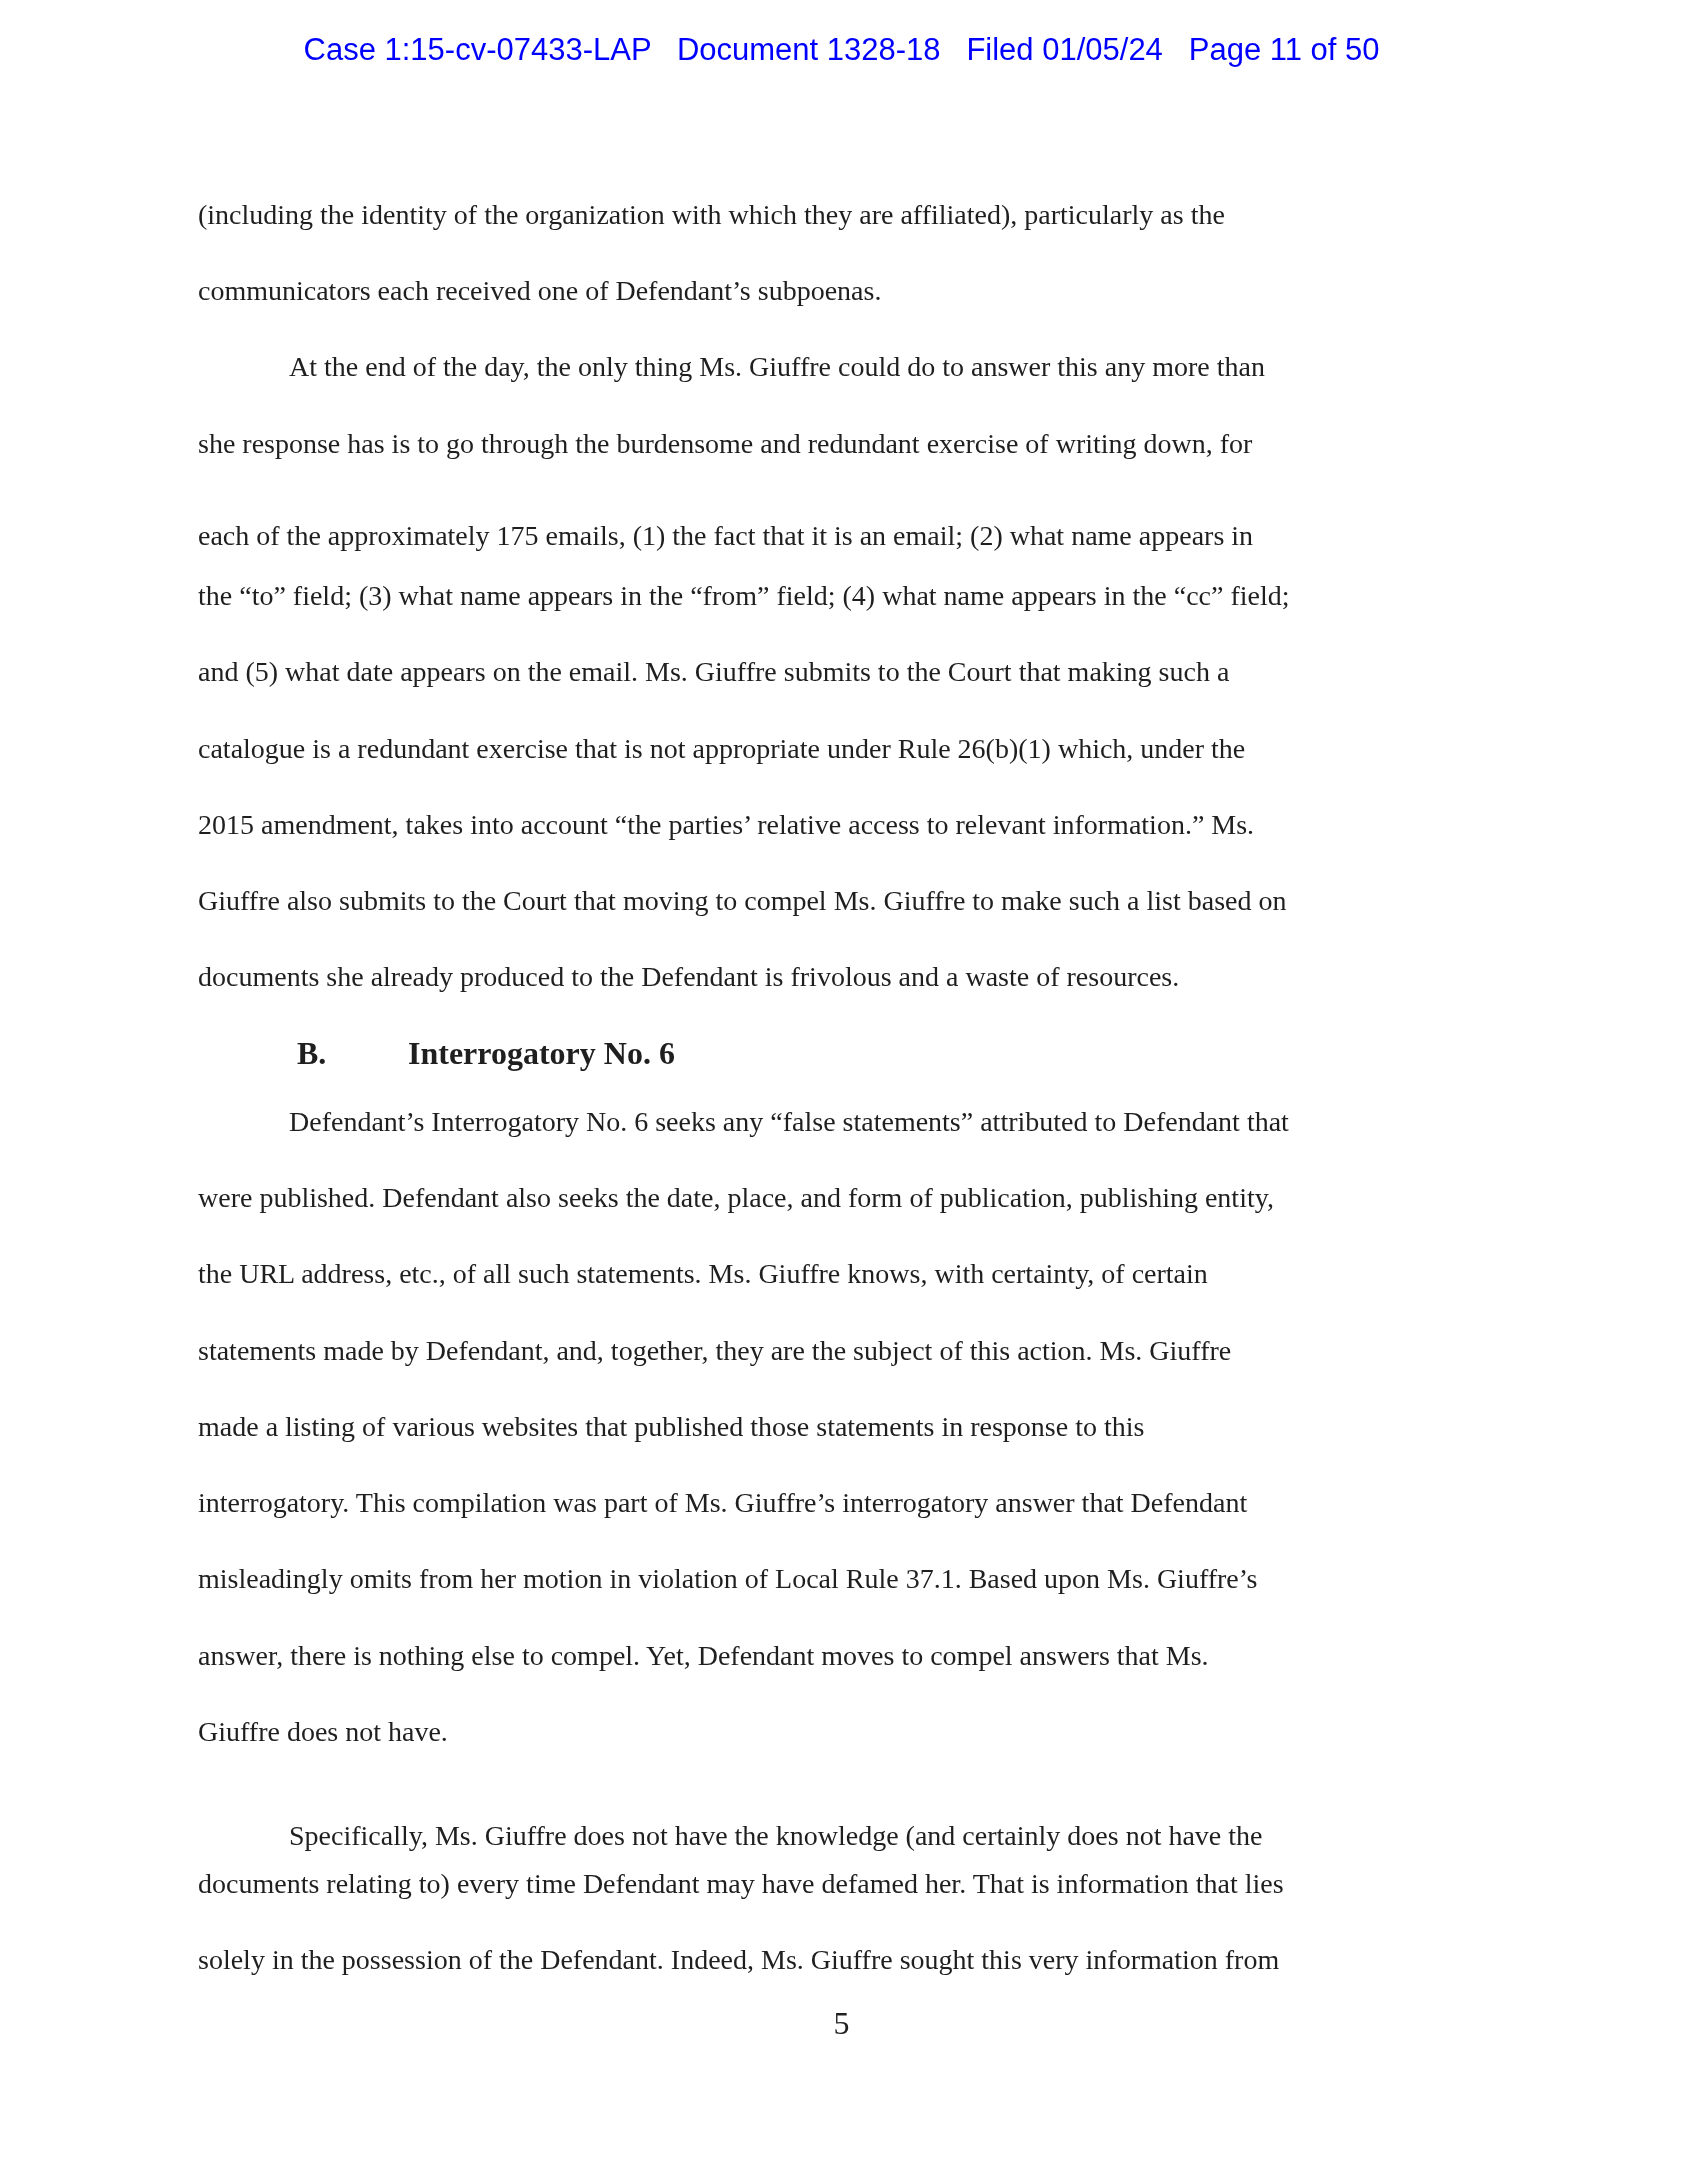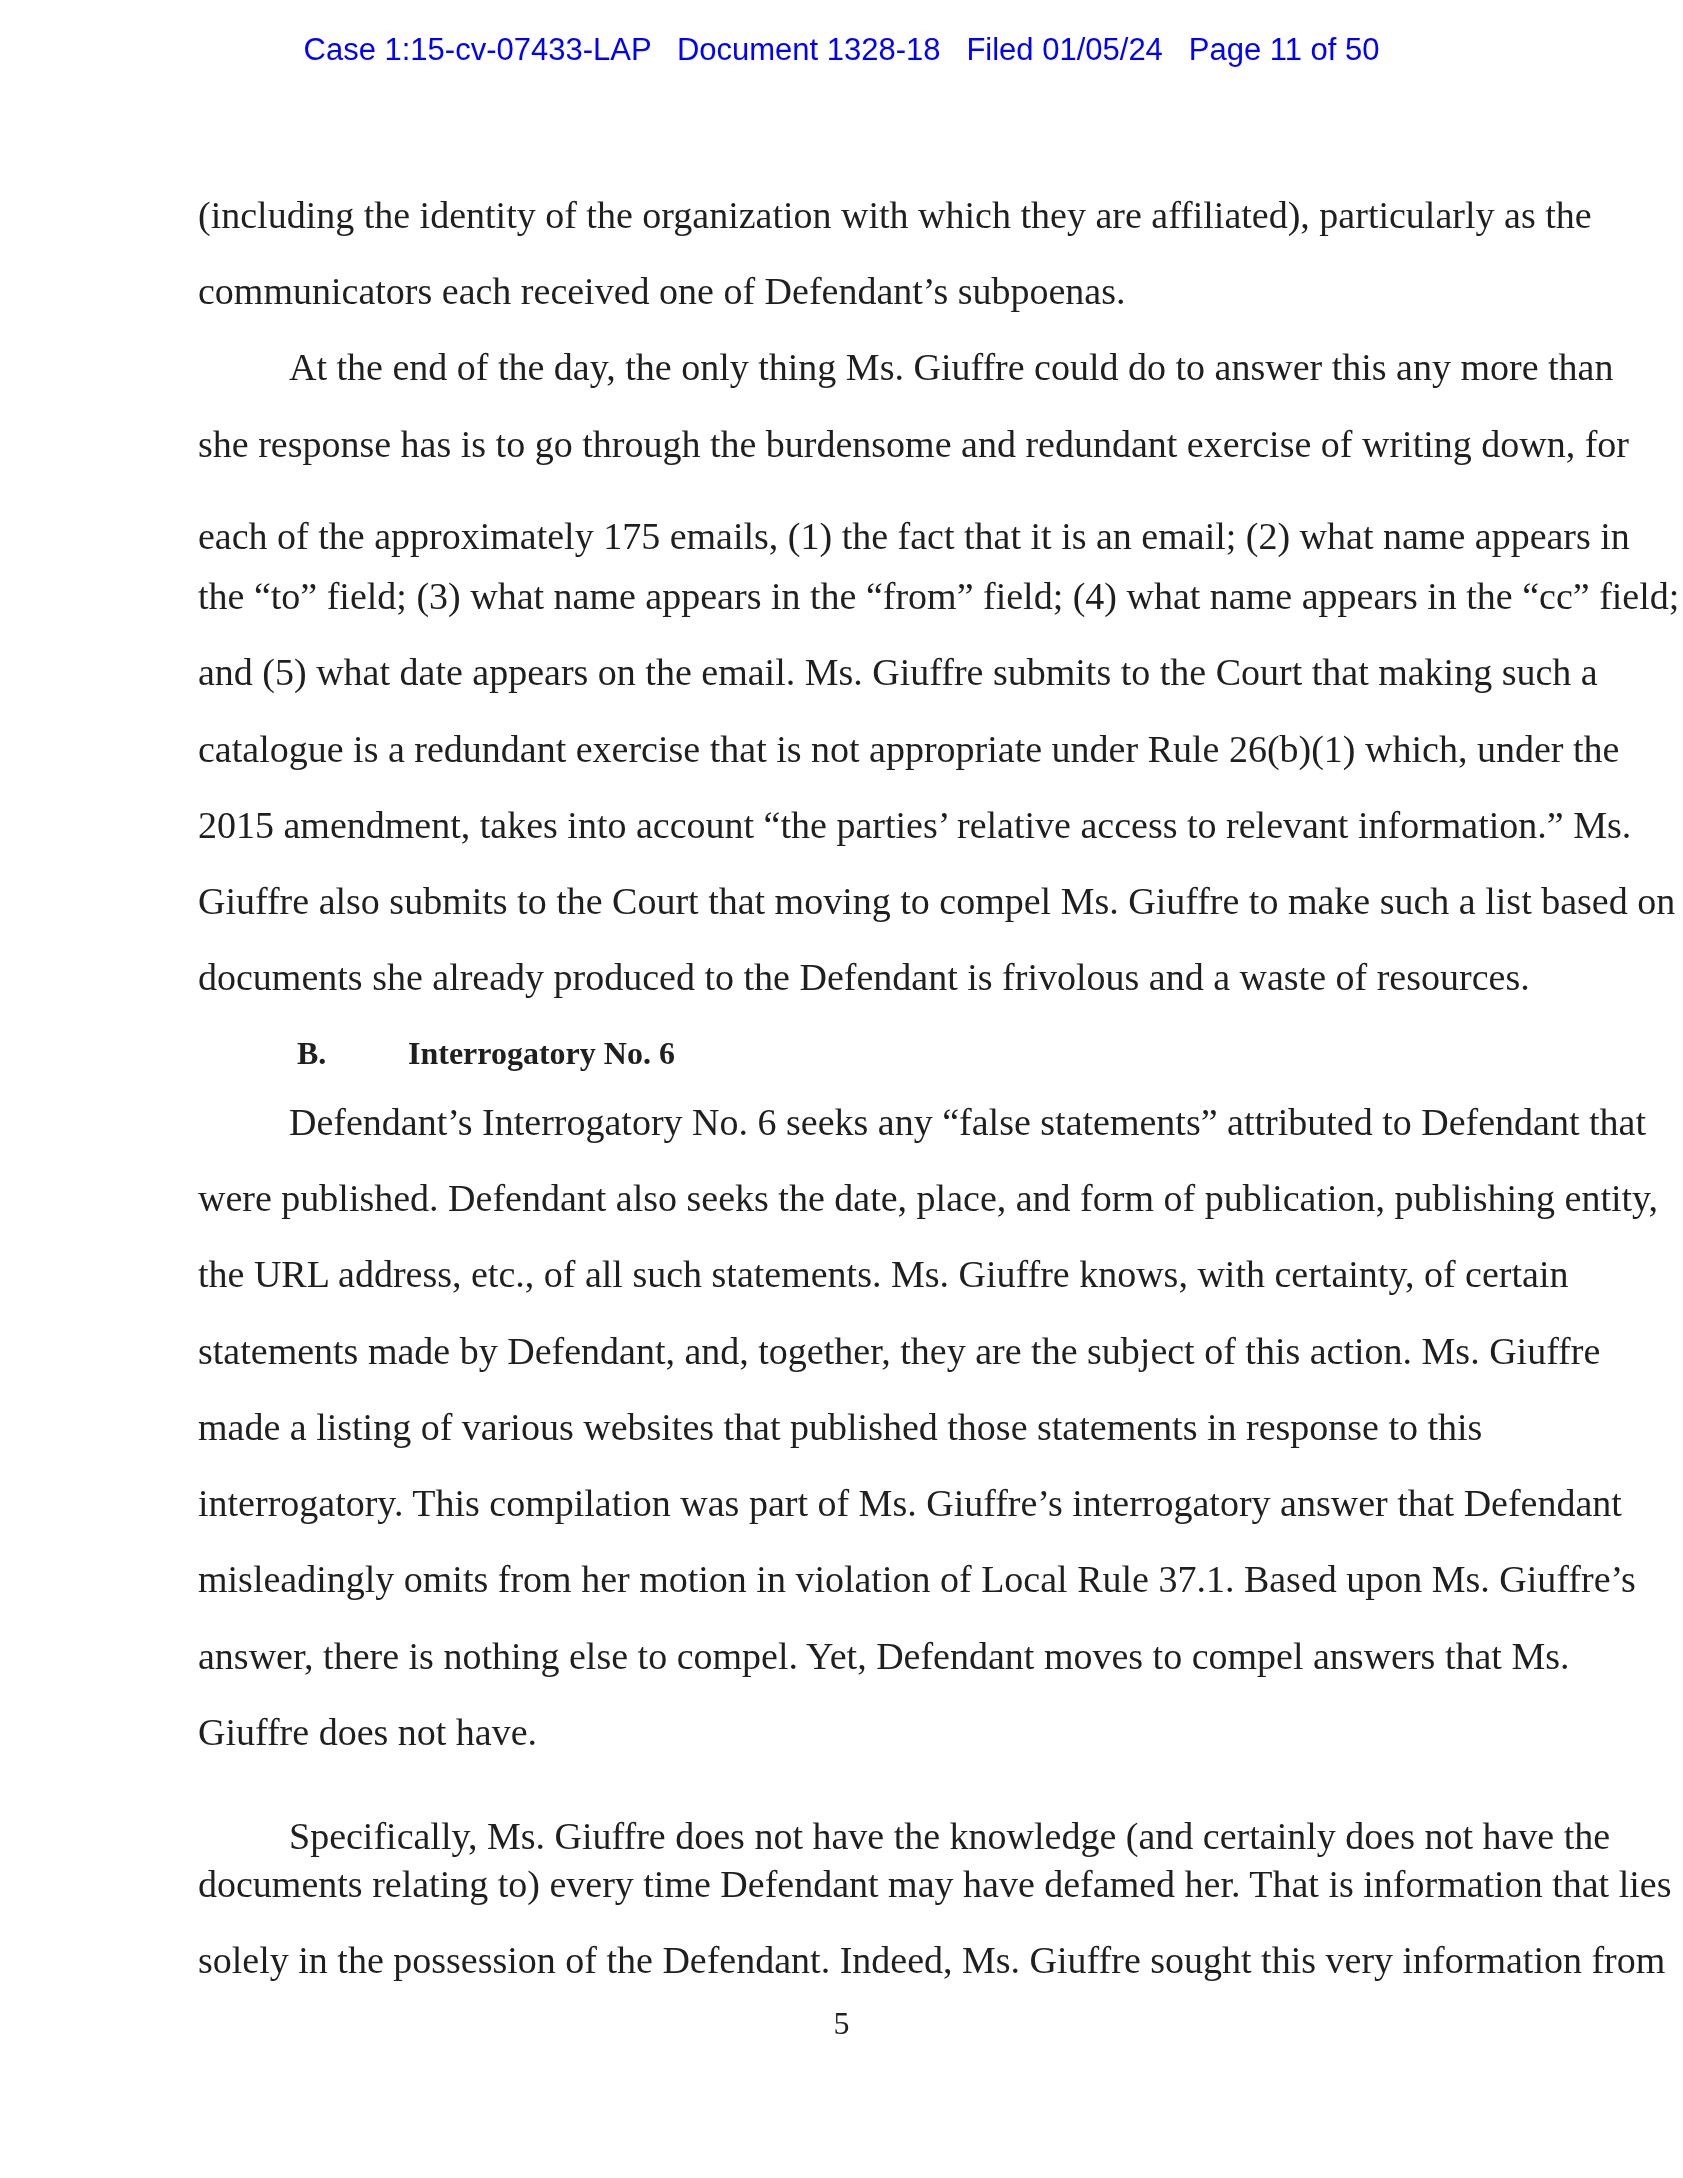--- a/index.html
+++ b/index.html
@@ -6,21 +6,21 @@
   body { width: 1683px; height: 2178px; position: relative; overflow: hidden; }
   .page { position: absolute; left: 0; top: 0; width: 1683px; height: 2178px; background: #ffffff; }
   .stamp {
     position: absolute; left: 0; width: 1683px; top: 30px; text-align: center;
     font-family: "Liberation Sans", sans-serif; font-size: 31px; line-height: 40px;
     color: #0000ff; white-space: pre;
   }
   .stamp span { white-space: pre; }
   .line {
     position: absolute; left: 198px;
-    font-family: "Liberation Serif", serif; font-size: 38px; line-height: 40px;
+    font-family: "Liberation Serif", serif; font-size: 28px; line-height: 40px;
     color: #1f1f1f; white-space: nowrap;
   }
   .line.indent { left: 289px; }
   .heading {
     position: absolute; font-family: "Liberation Serif", serif; font-size: 32px;
     line-height: 40px; font-weight: bold; color: #1f1f1f; white-space: nowrap;
   }
   .pagenum {
     position: absolute; left: 0; width: 1683px; text-align: center;
     font-family: "Liberation Serif", serif; font-size: 32px; line-height: 40px; color: #1f1f1f;

